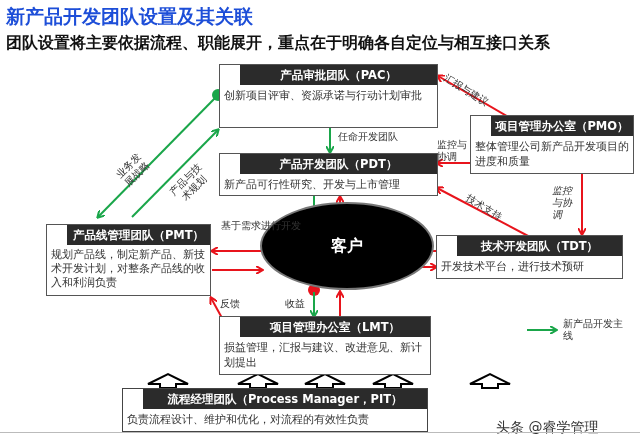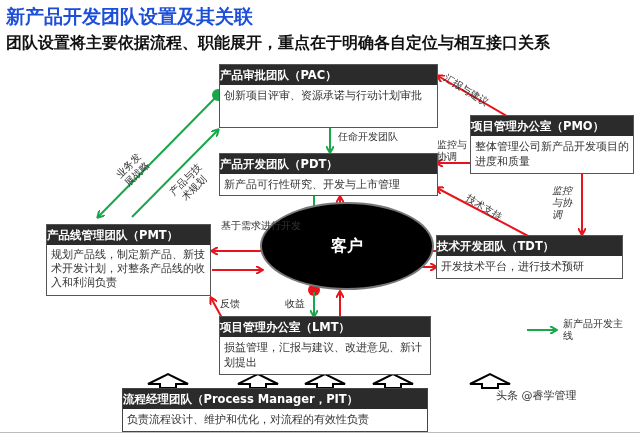--- a/index.html
+++ b/index.html
@@ -1,26 +1,26 @@
 <!DOCTYPE html>
 <html><head>
 <meta charset="utf-8">
 <style>
   html, body { margin:0; padding:0; }
   body { width:640px; height:436px; position:relative; overflow:hidden; background:#ffffff; font-family:"DejaVu Sans", sans-serif; }
   .title { position:absolute; left:6px; top:4px; font-size:19px; font-weight:bold; color:#1d4ed8; letter-spacing:0px; }
   .subtitle { position:absolute; left:6px; top:33px; font-size:16px; font-weight:bold; color:#111; }
   .box { position:absolute; border:1px solid #555; background:#fff; box-sizing:border-box; }
-  .box .hd { background:#2b2b2b; color:#fff; font-weight:bold; font-size:11.5px; height:20px; line-height:20px; white-space:nowrap; }
+  .box .hd { background:#2b2b2b; color:#fff; font-weight:bold; font-size:11.5px; text-align:center; height:20px; line-height:20px; white-space:nowrap;margin-left:20px; }
   .box .bd { font-family:"DejaVu Serif", serif; font-size:11px; color:#333; padding:3px 4px; line-height:15px; }
   .lbl { position:absolute; font-family:"DejaVu Serif", serif; font-size:10px; color:#333; line-height:12px; white-space:nowrap; }
   .rot { position:absolute; font-family:"DejaVu Serif", serif; font-size:10px; color:#333; line-height:12px; text-align:center; white-space:nowrap; }
   .oval { position:absolute; left:260px; top:202px; width:174px; height:88px; border-radius:50%; background:#000; border:2px solid #777; box-sizing:border-box; display:flex; align-items:center; justify-content:center; color:#fff; font-weight:bold; font-size:16px; }
   svg.lines { position:absolute; left:0; top:0; }
-  .watermark { position:absolute; left:496px; top:388px; font-size:11px; color:#333; }
+  .watermark { position:absolute; left:496px; top:419px; font-size:14px; color:#333; }
   .bottomline { position:absolute; left:0; top:432px; width:640px; height:1px; background:#bbb; }
 </style>
 </head>
 <body>
 
 <div class="title">新产品开发团队设置及其关联</div>
 <div class="subtitle">团队设置将主要依据流程、职能展开，重点在于明确各自定位与相互接口关系</div>
 
 <svg class="lines" width="640" height="436">
   <defs>

